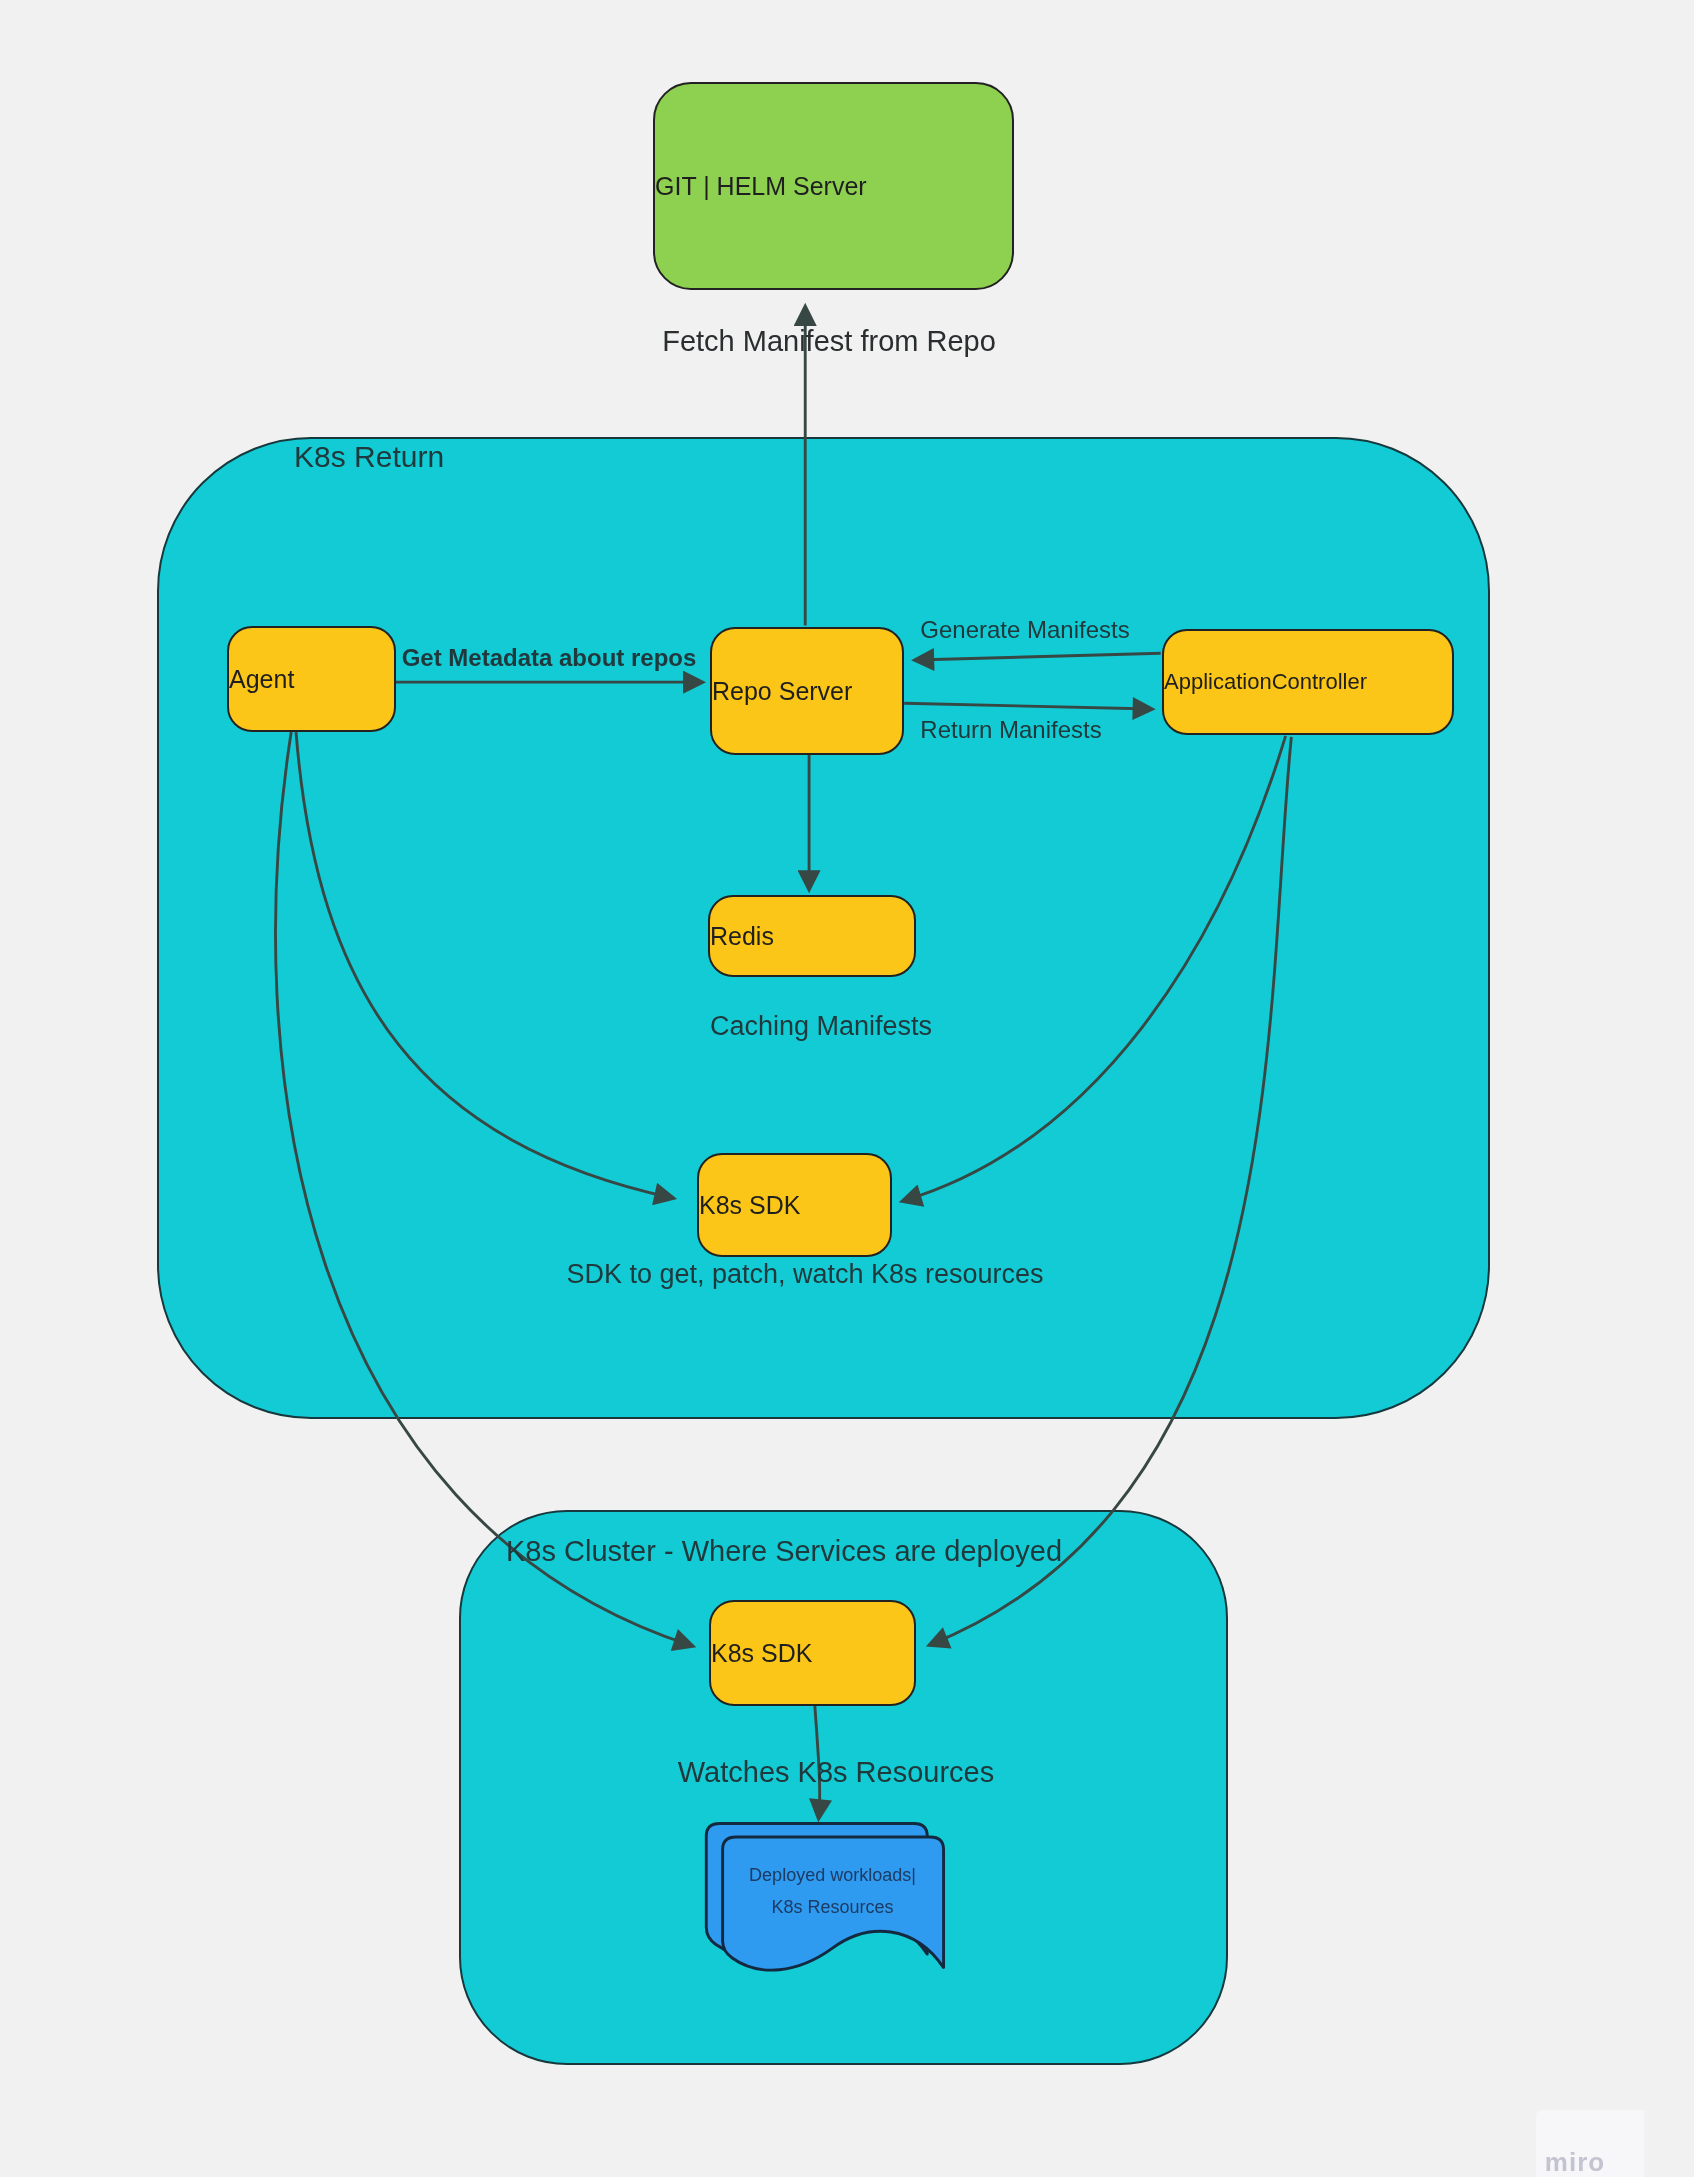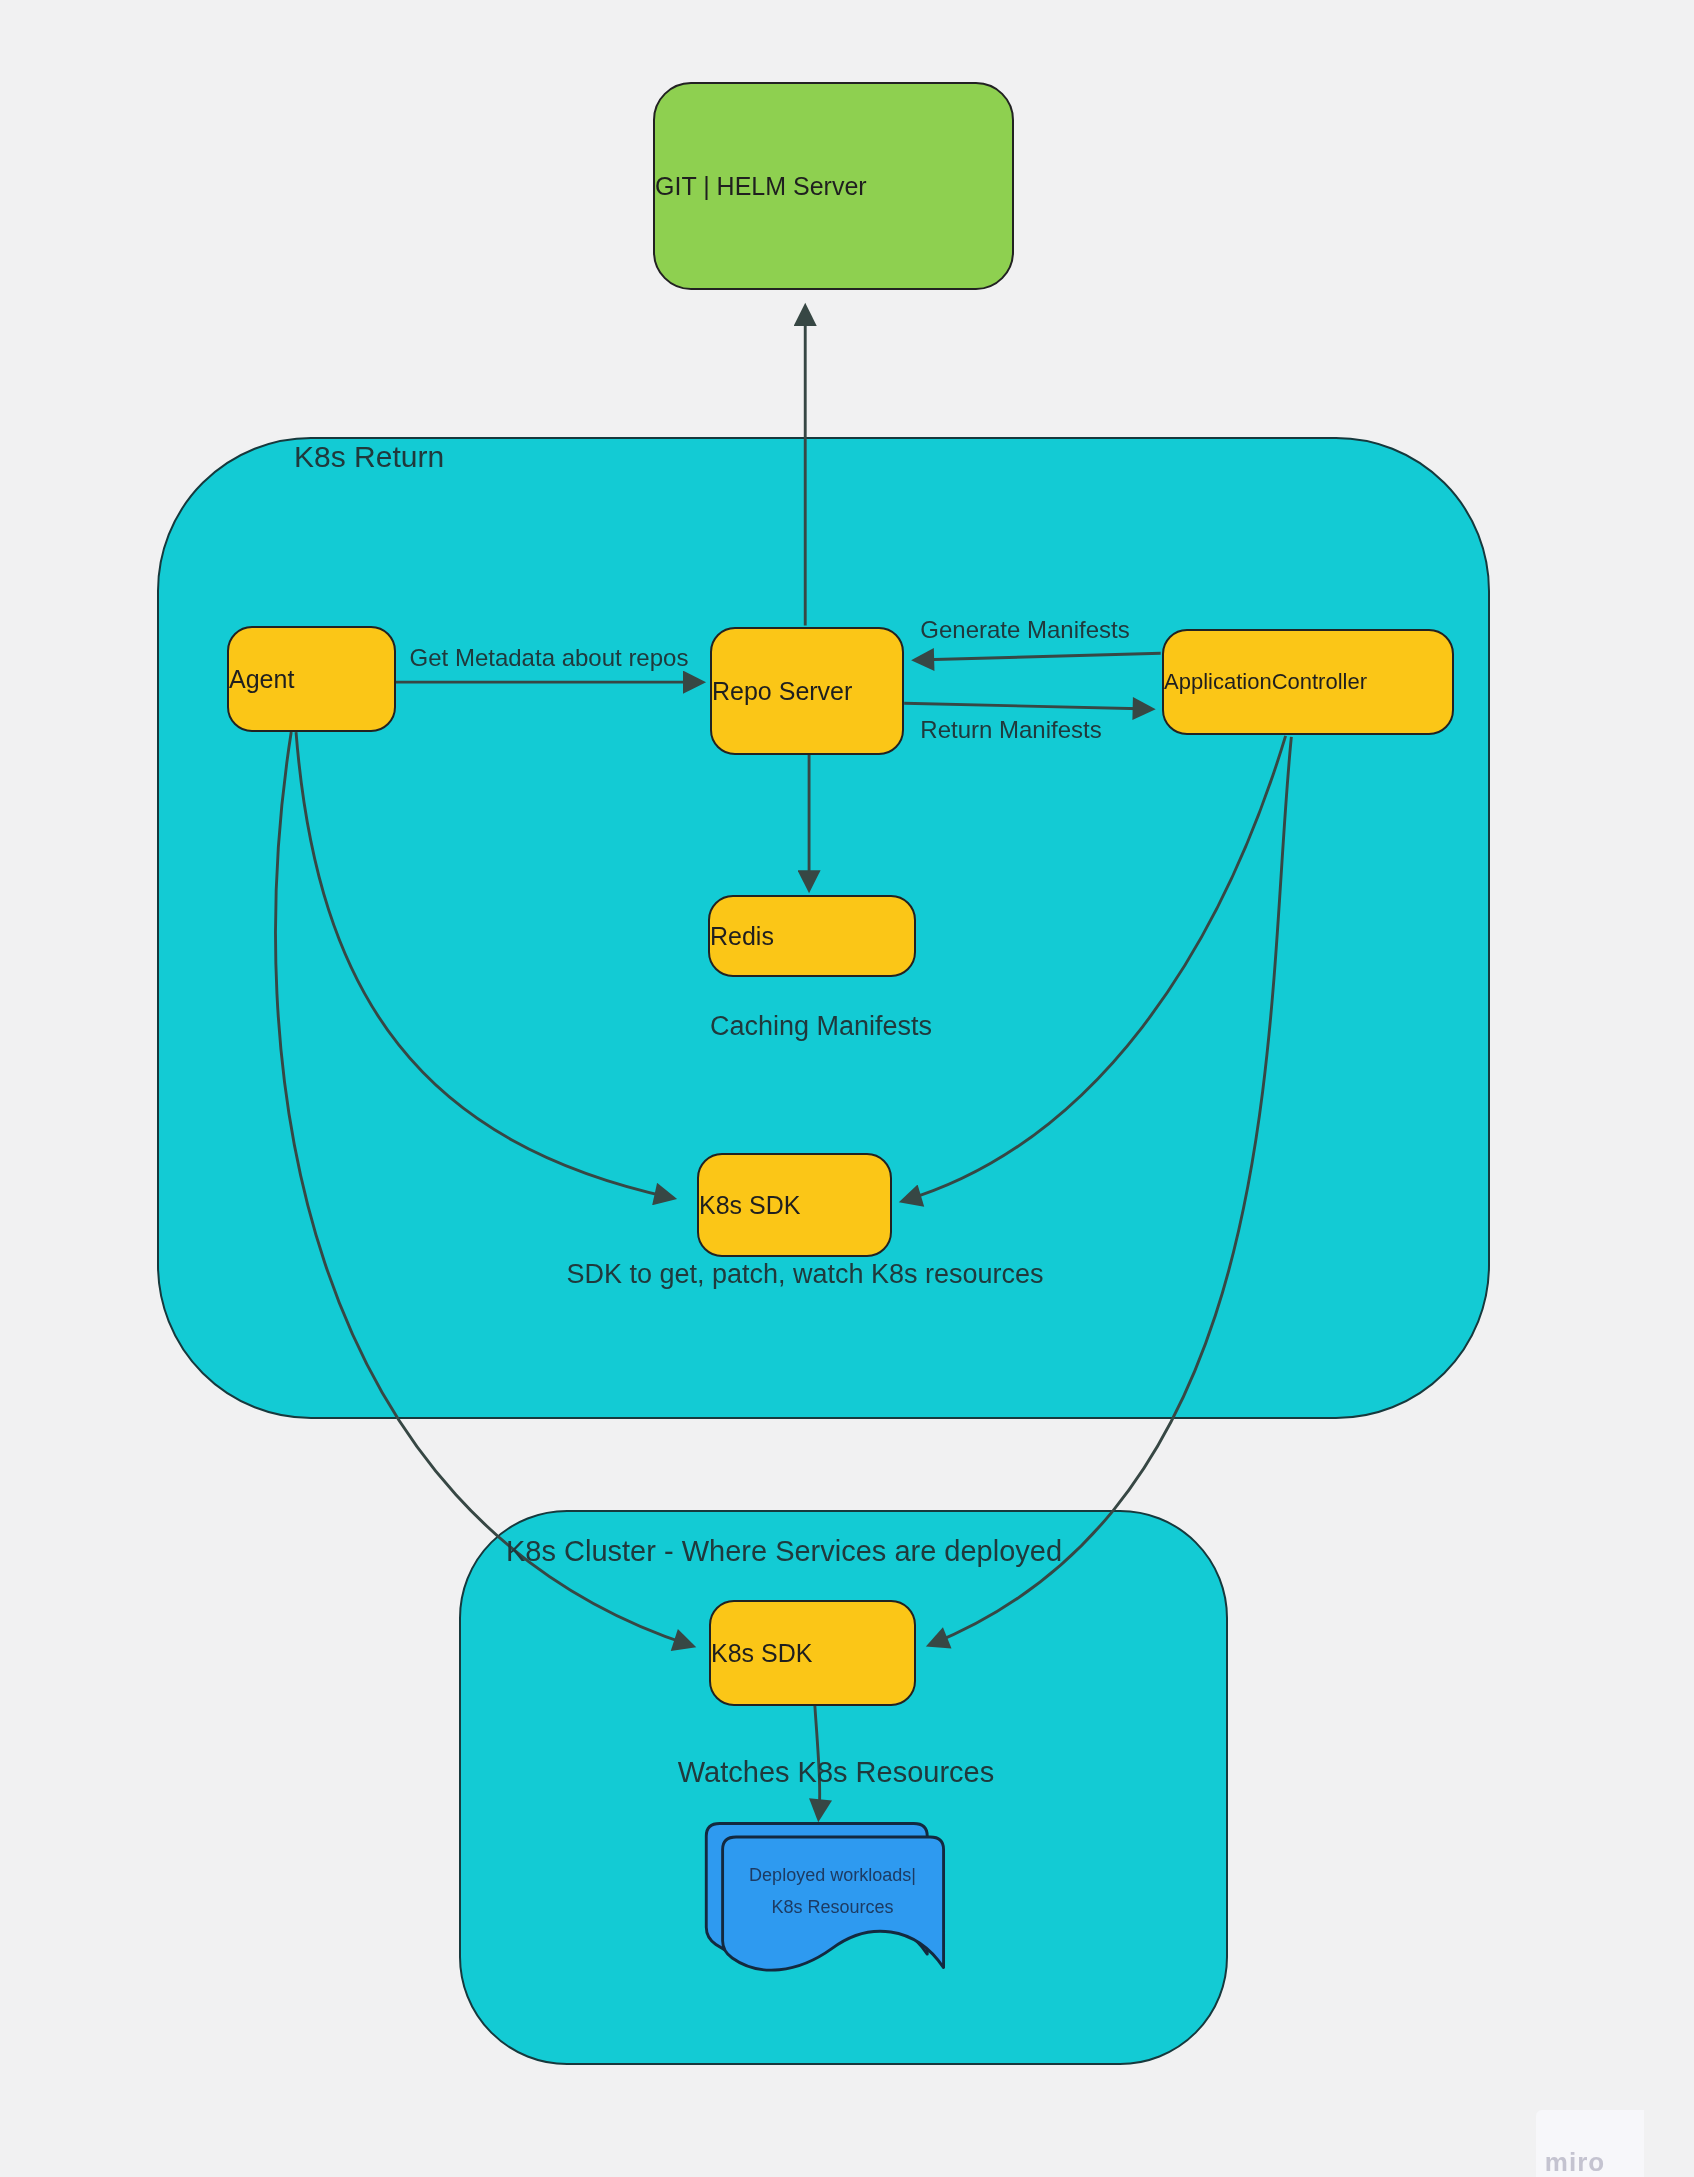--- a/index.html
+++ b/index.html
@@ -59,21 +59,21 @@
     stroke:var(--doc-border,#13293f);
     stroke-width:3px;
     stroke-linejoin:round;
   }
   .caption{
     position:absolute;z-index:4;
     color:var(--text-dark,#20393c);
     font-weight:500;text-align:center;white-space:nowrap;
   }
   .caption.fetch{left:541px;top:325px;width:576px;font-size:29px;color:#2a2e2e;}
-  .caption.get-metadata{left:357px;top:644px;width:384px;font-size:24px;}
+  .caption.get-metadata{left:357px;top:644px;width:384px;font-size:24px;font-weight:bold;}
   .caption.generate{left:833px;top:616px;width:384px;font-size:24px;}
   .caption.return{left:819px;top:716px;width:384px;font-size:24px;}
   .caption.caching{left:629px;top:1011px;width:384px;font-size:27px;}
   .caption.sdk-caption{left:565px;top:1259px;width:480px;font-size:27px;}
   .caption.watches{left:596px;top:1756px;width:480px;font-size:29px;}
   .doc-text{
     position:absolute;z-index:4;
     left:722px;top:1860px;width:221px;
     text-align:center;
     font-size:18px;line-height:1.75;font-weight:500;
@@ -140,20 +140,21 @@
   <div class="node sdk1">
     <span>K8s SDK</span>
   </div>
   <div class="node sdk2">
     <span>K8s SDK</span>
   </div>
 
   <div class="cluster-title primary">K8s Return</div>
   <div class="cluster-title deploy">K8s Cluster - Where Services are deployed</div>
 
+  <div class="caption fetch">Fetch Manifest from Repo</div>
   <div class="caption get-metadata">Get Metadata about repos</div>
   <div class="caption generate">Generate Manifests</div>
   <div class="caption return">Return Manifests</div>
   <div class="caption caching">Caching Manifests</div>
   <div class="caption sdk-caption">SDK to get, patch, watch K8s resources</div>
   <div class="caption watches">Watches K8s Resources</div>
 
   <div class="doc-text">
     <div>Deployed workloads|</div>
     <div>K8s Resources</div>

